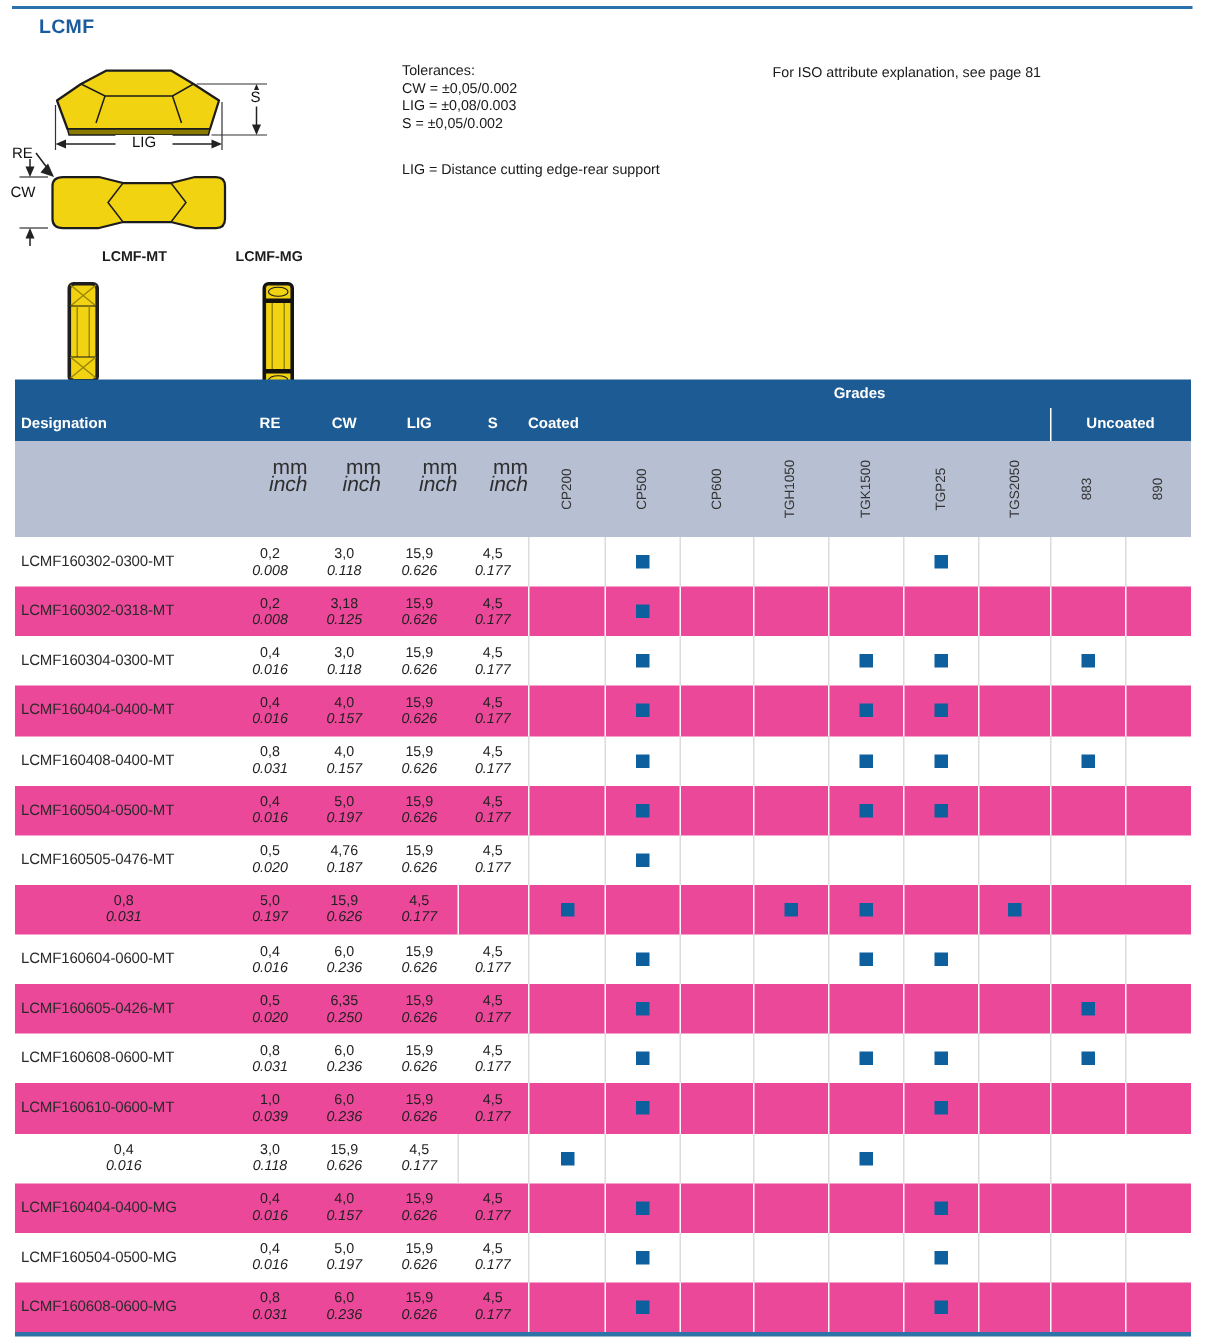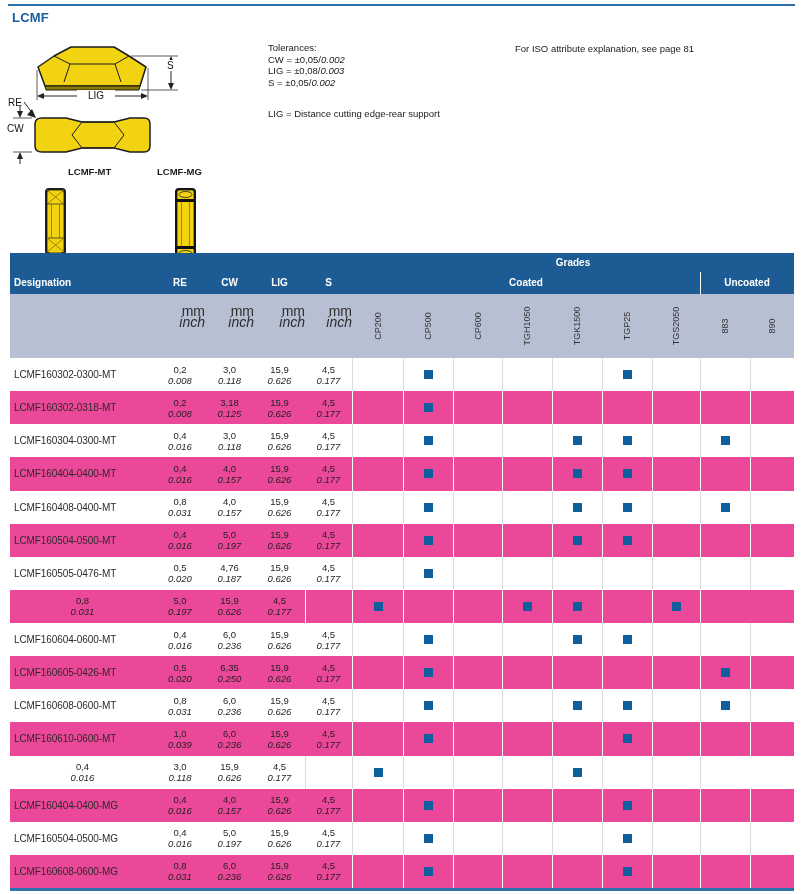--- a/index.html
+++ b/index.html
@@ -5,25 +5,25 @@
   html,body{margin:0;padding:0;}
   body{
     width:804px;height:894px;position:relative;overflow:hidden;
     background:#ffffff;color:#1a1a1a;
     font-family:"Liberation Sans", sans-serif;
   }
   .abs{position:absolute;}
 
   
   .top-rule{left:8px;top:4px;width:787px;height:2px;background:#2b6fad;}
-  .page-title{left:12px;top:10px;font-size:13px;font-weight:bold;color:#1a5c9e;letter-spacing:.2px;}
+  .page-title{left:26px;top:10px;font-size:13px;font-weight:bold;color:#1a5c9e;letter-spacing:.2px;}
 
   
   .tol{left:268px;top:42px;font-size:9.5px;line-height:11.5px;color:#1a1a1a;}
-  .tol .inch{font-style:italic;}
+  .tol .inch{}
   .tol-note{left:268px;top:108px;font-size:9.5px;color:#1a1a1a;}
   .iso-note{left:515px;top:43px;font-size:9.5px;color:#1a1a1a;text-align:right;}
 
   
   .fig-label{position:absolute;font-size:10px;color:#111;}
   .dim-s{left:166px;top:60px;background:#fff;padding:0 1px;}
   .dim-lig{left:77px;top:90px;width:38px;text-align:center;background:#fff;}
   .dim-re{left:8px;top:97px;}
   .dim-cw{left:7px;top:123px;}
   .variant{position:absolute;font-weight:bold;font-size:9.5px;color:#1c1c1c;}
@@ -33,21 +33,21 @@
   
   .table{position:absolute;left:10px;top:253px;width:784px;}
   .thead-dark{position:relative;height:41px;background:#1d5b94;color:#fff;font-size:10px;font-weight:bold;}
   .thead-dark span{position:absolute;}
   .h-des{left:4px;bottom:6px;}
   .h-re{left:145px;width:50px;bottom:6px;text-align:center;}
   .h-cw{left:195px;width:49px;bottom:6px;text-align:center;}
   .h-lig{left:244px;width:51px;bottom:6px;text-align:center;}
   .h-s{left:295px;width:47px;bottom:6px;text-align:center;}
   .h-grades{left:342px;width:442px;top:4px;text-align:center;}
-  .h-coated{left:342px;width:348px;bottom:6px;text-align:center;}
+  .h-coated{left:342px;width:348px;bottom:6px;text-align:left;}
   .h-uncoated{left:690px;width:94px;bottom:6px;text-align:center;}
   .h-div{left:690px;top:19px;bottom:0;width:1px;background:#ffffff;}
 
   .thead-light{position:relative;height:64px;background:#b7bfd3;color:#2e2e2e;}
   .unit{position:absolute;top:12px;text-align:right;font-size:14px;line-height:11px;}
   .unit .inch{font-style:italic;}
   .u-re{left:145px;width:50px;}
   .u-cw{left:195px;width:49px;}
   .u-lig{left:244px;width:51px;}
   .u-s{left:295px;width:47px;}

